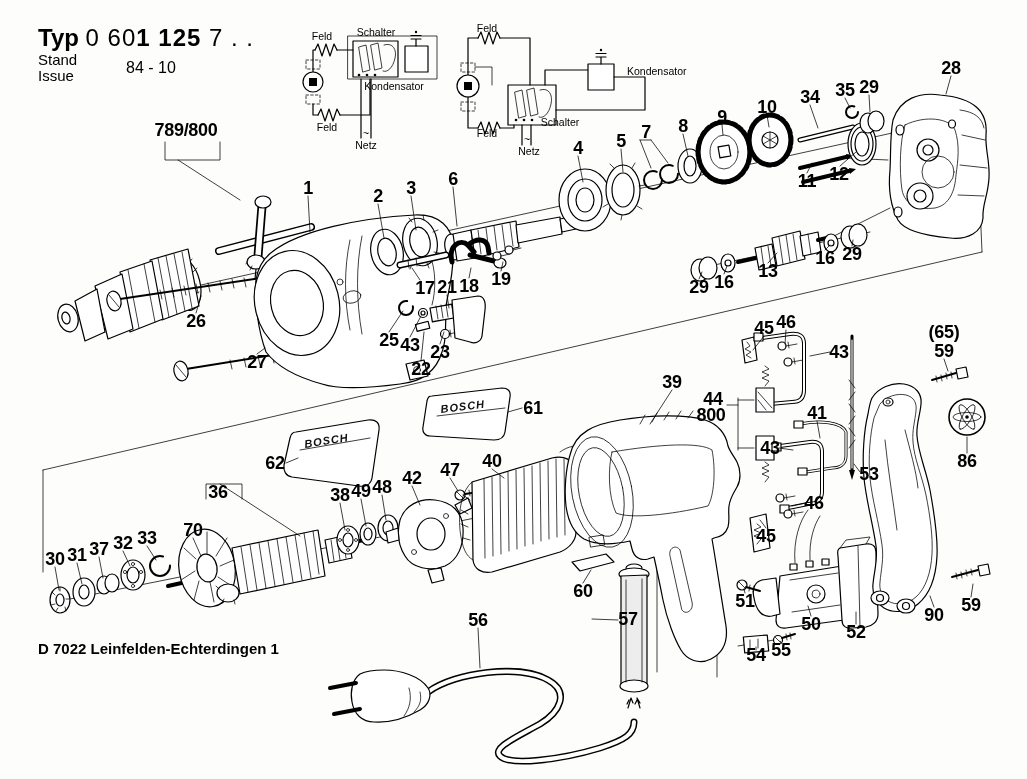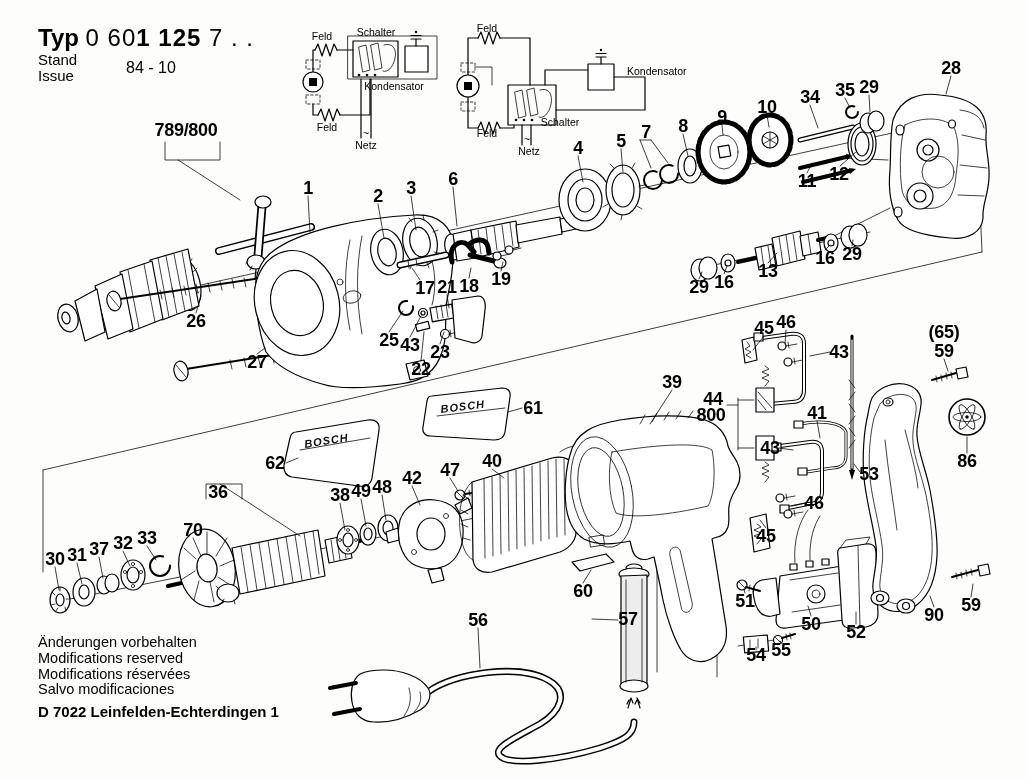--- a/index.html
+++ b/index.html
@@ -665,24 +665,18 @@
     </span>
   </div>
   <div class="standblock">
     <div>Stand</div>
     <div>Issue</div>
     <div class="date">84 - 10</div>
   </div>
 </div>
 
 <div id="footer">
-  <div class="notes-block">
-        <div>Änderungen vorbehalten</div>
-        <div>Modifications reserved</div>
-        <div>Modifications réservées</div>
-        <div>Salvo modificaciones</div>
-      </div>
   <div class="company-block">
         <div>D 7022 Leinfelden-Echterdingen 1</div>
       </div>
 </div>
 
 </div>
 
 </body></html>

